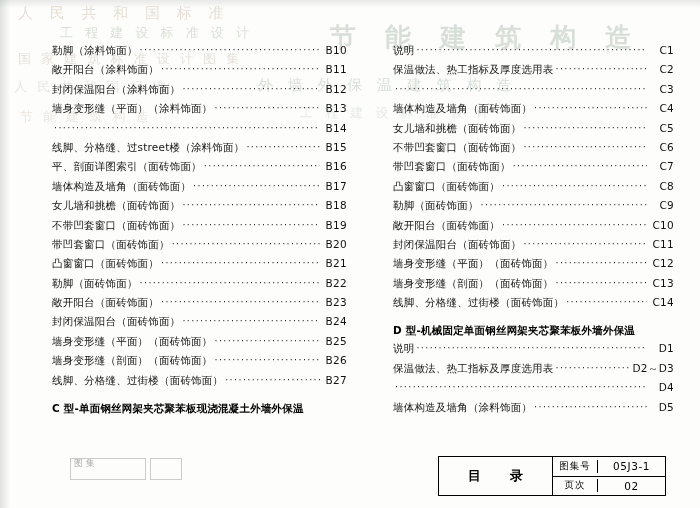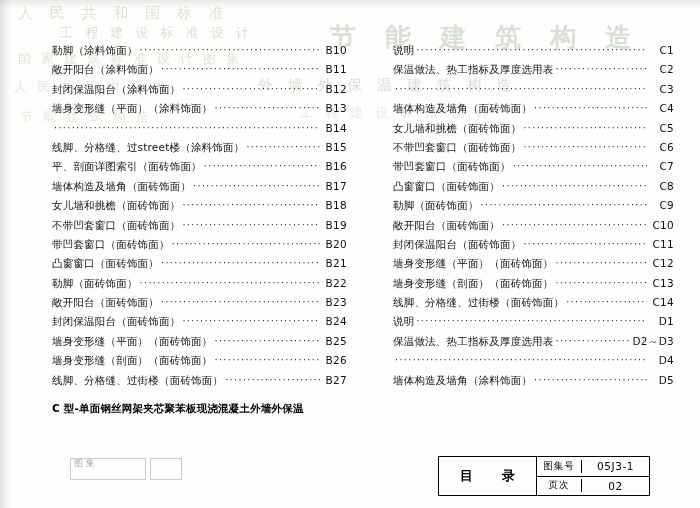--- a/index.html
+++ b/index.html
@@ -104,21 +104,21 @@
     height: 16px;
     line-height: 16px;
     letter-spacing: .2px;
   }
 
   
   .footer {
     position: absolute;
     left: 438px;
     bottom: 12px;
-    width: 212px;
+    width: 228px;
     height: 40px;
     border: 1.4px solid #000;
     display: flex;
     box-sizing: border-box;
   }
   .footer-left {
     flex: 1 1 auto;
     display: flex;
     align-items: center;
     justify-content: center;
@@ -357,20 +357,21 @@
           <span class="title">墙身变形缝（剖面）（面砖饰面）</span>
           <span class="dots">··································································································</span>
           <span class="page-no">C13</span>
         </div>
       <div class="entry">
           <span class="title">线脚、分格缝、过街楼（面砖饰面）</span>
           <span class="dots">··································································································</span>
           <span class="page-no">C14</span>
         </div>
 
+      <div class="section-head">D 型-机械固定单面钢丝网架夹芯聚苯板外墙外保温</div>
 
       <div class="entry">
           <span class="title">说明</span>
           <span class="dots">··································································································</span>
           <span class="page-no">D1</span>
         </div>
       <div class="entry">
           <span class="title">保温做法、热工指标及厚度选用表</span>
           <span class="dots">··································································································</span>
           <span class="page-no">D2～D3</span>

